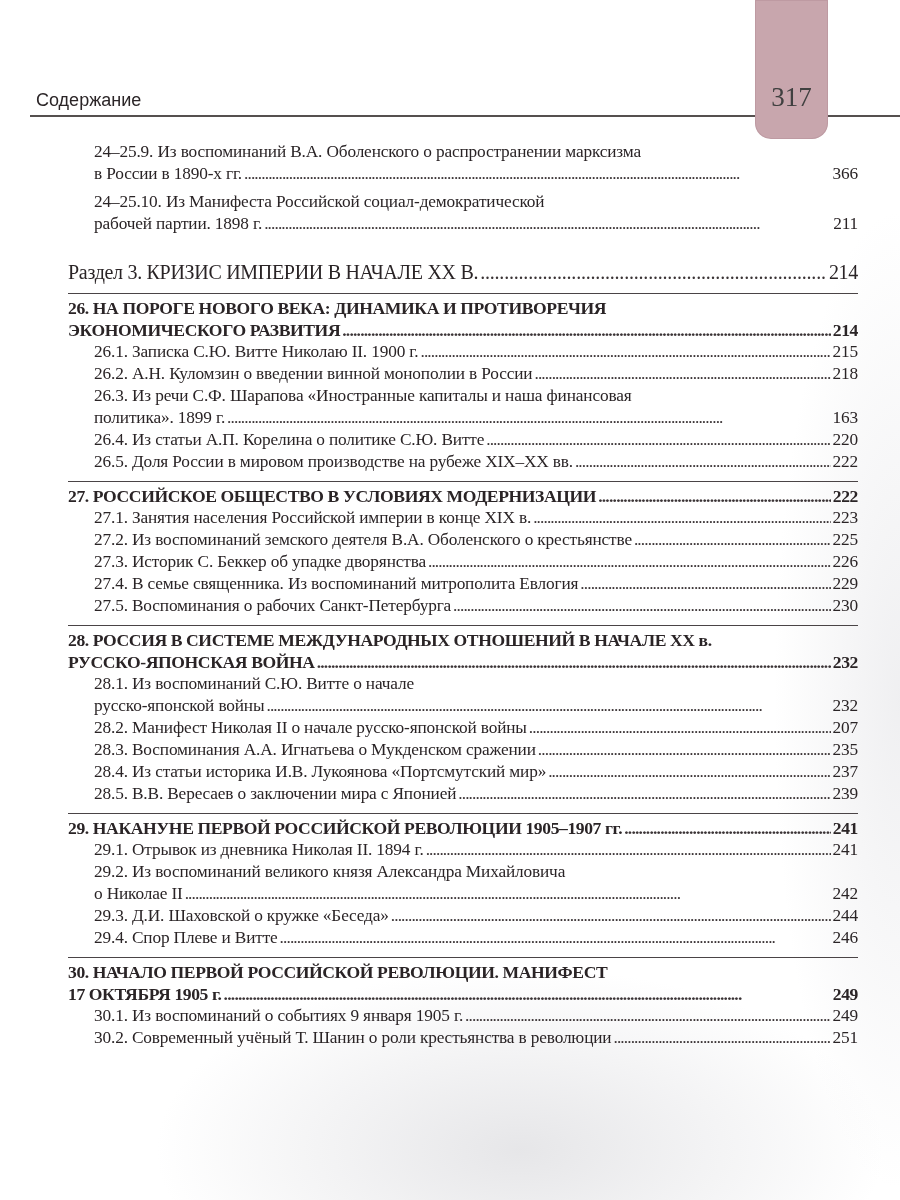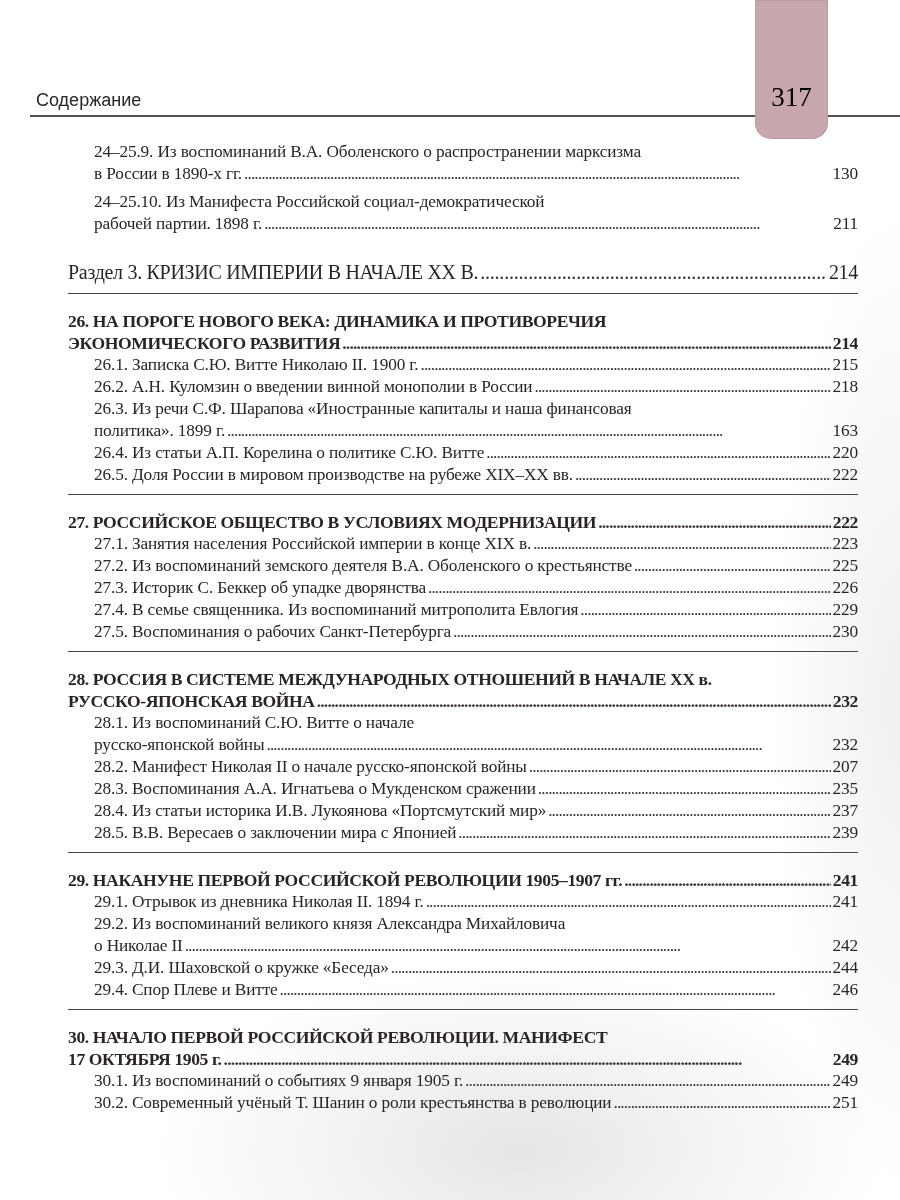--- a/index.html
+++ b/index.html
@@ -32,21 +32,21 @@
   .page-tab {
     position: absolute; left: 755px; top: 0; width: 73px; height: 139px;
     background: #c8a6ad;
     border-radius: 0 0 16px 16px;
     box-shadow: inset 0 0 0 1px rgba(160,120,130,0.25);
   }
   .page-number {
     position: absolute; left: 0; right: 0; top: 82px;
     text-align: center;
     font-family: "Liberation Serif", "DejaVu Serif", serif;
-    font-size: 27px; color: #000000;
+    font-size: 27px; color: #404040;
   }
   .toc {
     position: absolute; left: 32px; top: 141px; width: 790px; margin-left: 36px;
   }
   .entry {
     display: flex; align-items: baseline;
     font-size: 17.3px; line-height: 22px;
     letter-spacing: -0.15px;
   }
   .entry .text { white-space: nowrap; }
@@ -58,21 +58,21 @@
     content: ". . . . . . . . . . . . . . . . . . . . . . . . . . . . . . . . . . . . . . . . . . . . . . . . . . . . . . . . . . . . . . . . . . . . . . . . . . . . . . . . . . . . . . . . . . . . . . . . . . . . . . . . . . . . . . . . . . . . . . . . . . . . . . . . . . . . . . . . . . . . . . . .";
     letter-spacing: -2.6px;
   }
   .entry .page { white-space: nowrap; }
   .sub { padding-left: 26px; }
   .chapter { font-weight: bold; font-size: 17.6px; letter-spacing: -0.4px; }
   .section { font-size: 20px; line-height: 26px; letter-spacing: -0.3px; }
   .line-wrap { display: block; }
   .chapter-block {
     border-top: 1.5px solid #4a4446;
-    padding-top: 16px;
+    padding-top: 3px;
     margin-top: 8px;
   }
   .spacer-lg { height: 24px; }
   .spacer-sm { height: 6px; }
 </style>
 </head>
 <body>
 
 <div class="page-shade"></div>
 
@@ -84,21 +84,21 @@
   </div>
 </div>
 
 <div class="toc">
 
   <div class="sub">
     <span class="line-wrap entry"><span class="text">24–25.9. Из воспоминаний В.А. Оболенского о распространении марксизма</span></span>
     <div class="entry">
       <span class="text">в России в 1890-х гг.</span>
       <span class="leader"></span>
-      <span class="page">130</span>
+      <span class="page">366</span>
     </div>
   </div>
   <div class="spacer-sm"></div>
   <div class="sub">
     <span class="line-wrap entry"><span class="text">24–25.10. Из Манифеста Российской социал-демократической</span></span>
     <div class="entry">
       <span class="text">рабочей партии. 1898 г.</span>
       <span class="leader"></span>
       <span class="page">211</span>
     </div>

